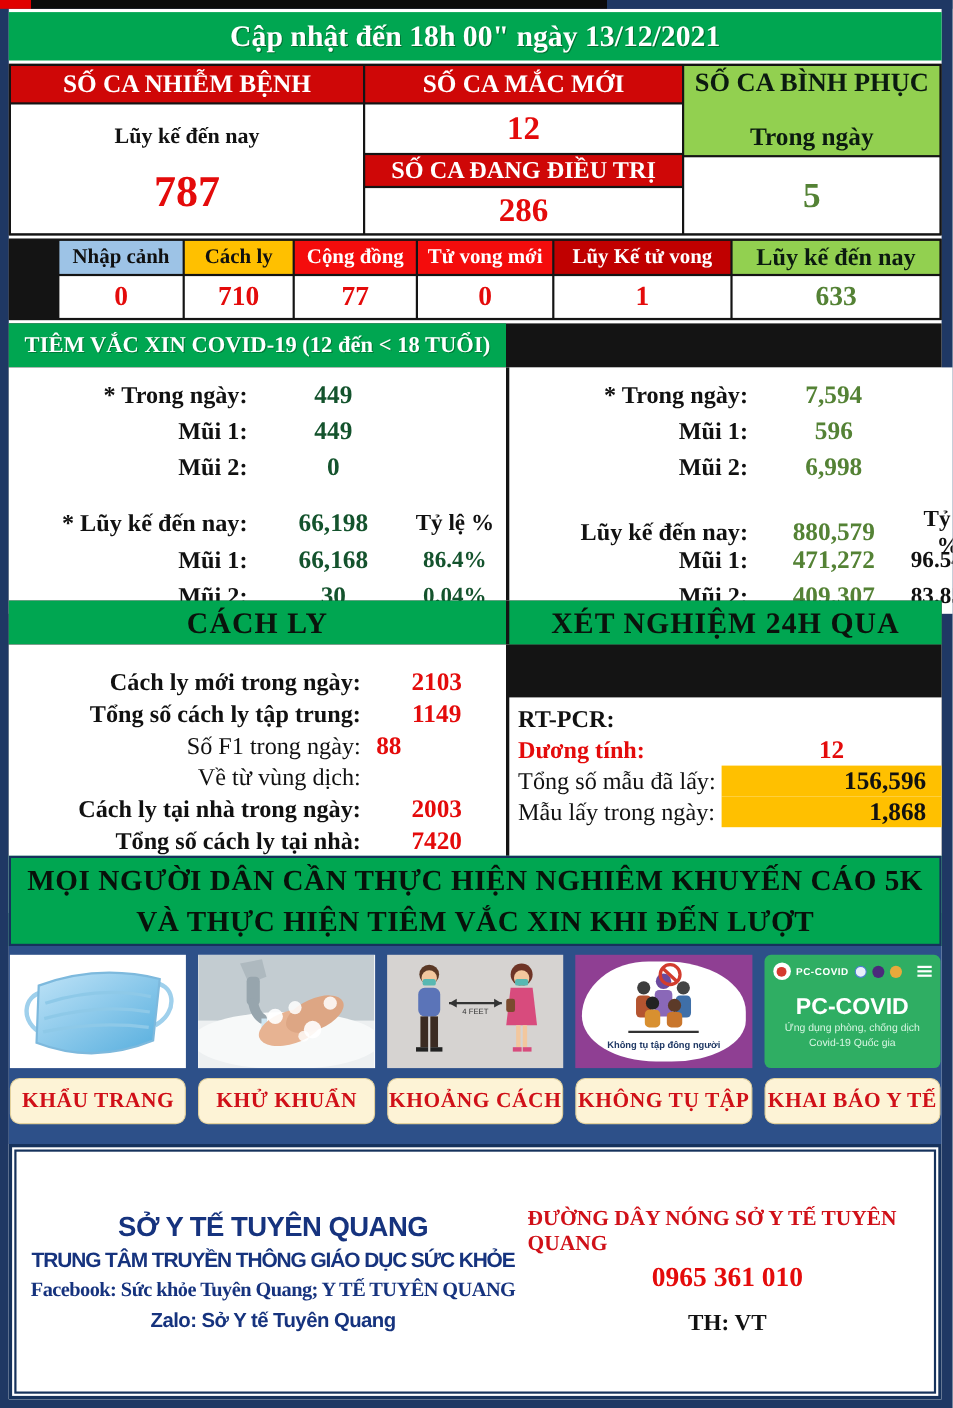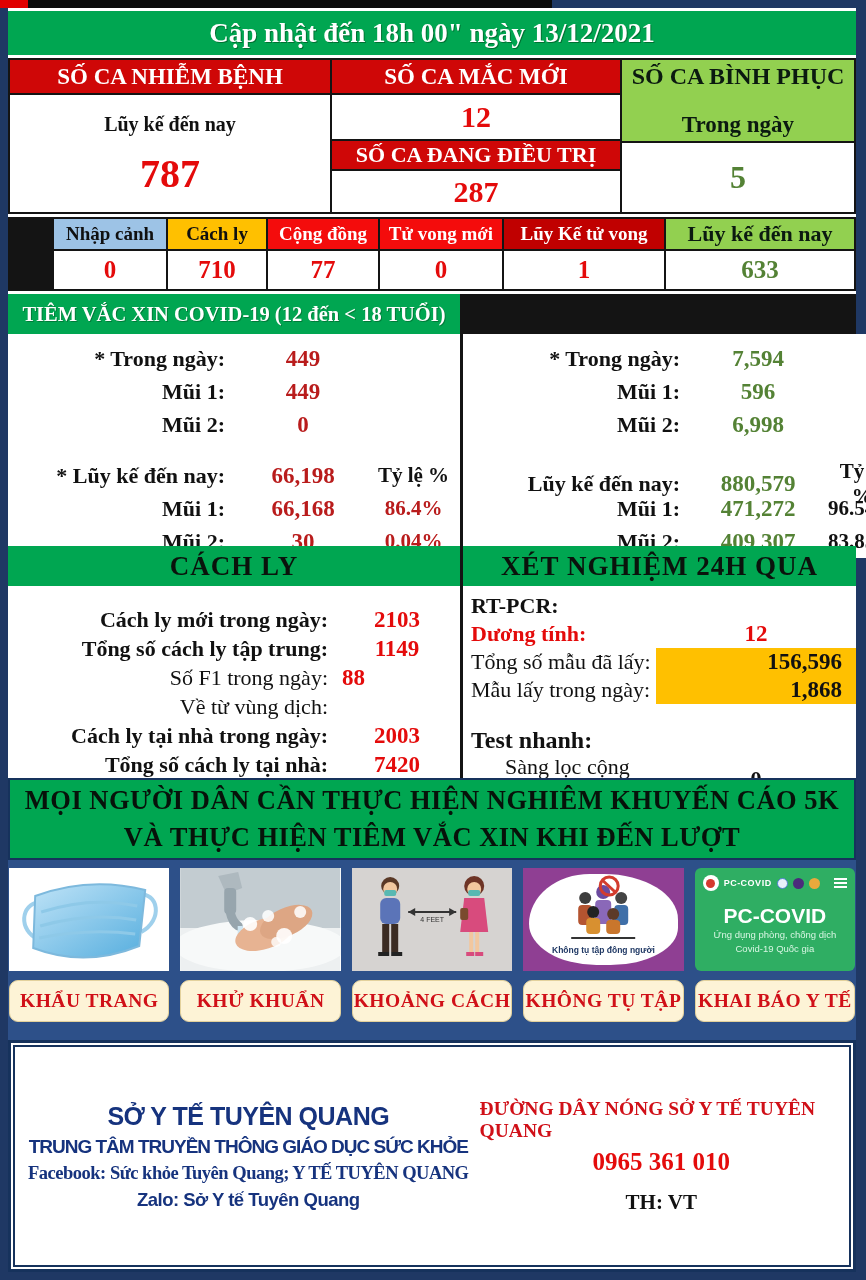--- a/index.html
+++ b/index.html
@@ -81,36 +81,36 @@
   }
   .vax-body{
     height:212px;display:grid;grid-template-columns:452px 1fr;gap:3px;background:#141414;
   }
   .vax-col{background:#fff;padding:8px 6px 0 20px;display:flex;flex-direction:column;}
   .vrow{display:grid;grid-template-columns:205px 140px 1fr;align-items:center;height:33px;}
   .vrow .lab{text-align:right;font-weight:bold;font-size:22px;color:#111;padding-right:8px;}
   .vrow .val{text-align:center;font-weight:bold;font-size:23px;}
   .vrow .pct{text-align:center;font-weight:bold;font-size:21px;}
   .vspacer{height:18px;}
-  .red-t{color:#b91c1c;}
+  .red-t{color:#14532d;}
   .green-t{color:#548235;}
   .black-t{color:#111;}
   
   .sec-headers{height:40px;display:grid;grid-template-columns:452px 1fr;gap:3px;background:#141414;}
   .sec-headers>div{
     background:#00a651;color:#0a130c;font-weight:bold;font-size:27px;
     display:flex;align-items:center;justify-content:center;letter-spacing:1px;
   }
   .sec-body{height:192px;display:grid;grid-template-columns:452px 1fr;gap:3px;background:#141414;}
   .q-col{background:#fff;padding:19px 4px 0 0;display:flex;flex-direction:column;}
   .qrow{display:grid;grid-template-columns:330px 1fr;align-items:center;height:29px;}
   .qrow .lab{text-align:right;font-weight:bold;font-size:22px;color:#111;padding-right:10px;}
   .qrow.light .lab{font-weight:normal;}
   .qrow .val{text-align:center;font-weight:bold;font-size:23px;color:#e40b0b;}
-  .t-col{background:#fff;padding:6px 0 0 8px;display:flex;flex-direction:column;}
+  .t-col{background:#fff;padding:6px 0 0 8px;display:flex;flex-direction:column;margin-top:48px;}
   .trow{display:grid;grid-template-columns:1fr 200px;align-items:center;height:28px;}
   .trow .lab{text-align:left;font-size:22px;color:#111;}
   .trow .lab.b{font-weight:bold;}
   .trow .lab.red{font-weight:bold;color:#e40b0b;}
   .trow .lab.ind{padding-left:34px;}
   .trow .val{text-align:center;font-weight:bold;font-size:23px;color:#111;}
   .trow .val.red{color:#e40b0b;}
   .trow .val.hl{background:#ffc000;height:100%;display:flex;align-items:center;justify-content:flex-end;padding-right:14px;box-sizing:border-box;}
   
   .banner{
@@ -177,21 +177,21 @@
         <div class="big-red">787</div>
       </div>
     </div>
     <div class="col">
       <div class="red-h">SỐ CA MẮC MỚI</div>
       <div class="cell-white" style="flex:0 0 44px;">
         <div class="mid-red">12</div>
       </div>
       <div class="red-h" style="flex:0 0 28px;font-size:22px;">SỐ CA ĐANG ĐIỀU TRỊ</div>
       <div class="cell-white" style="flex:1;">
-        <div class="mid-red">287</div>
+        <div class="mid-red">286</div>
       </div>
     </div>
     <div class="col">
       <div class="green-block">
         <div class="hdr">SỐ CA BÌNH PHỤC</div>
         <div class="sub">Trong ngày</div>
       </div>
       <div class="cell-white" style="flex:1;">
         <div class="big-green">5</div>
       </div>

